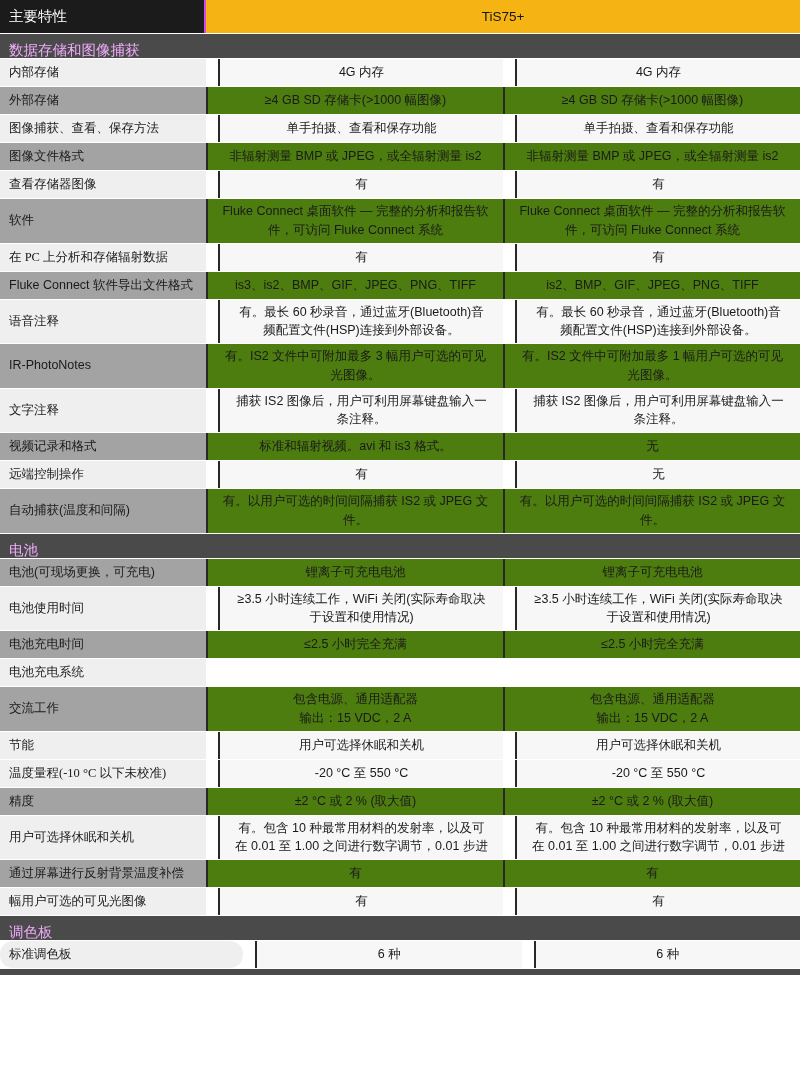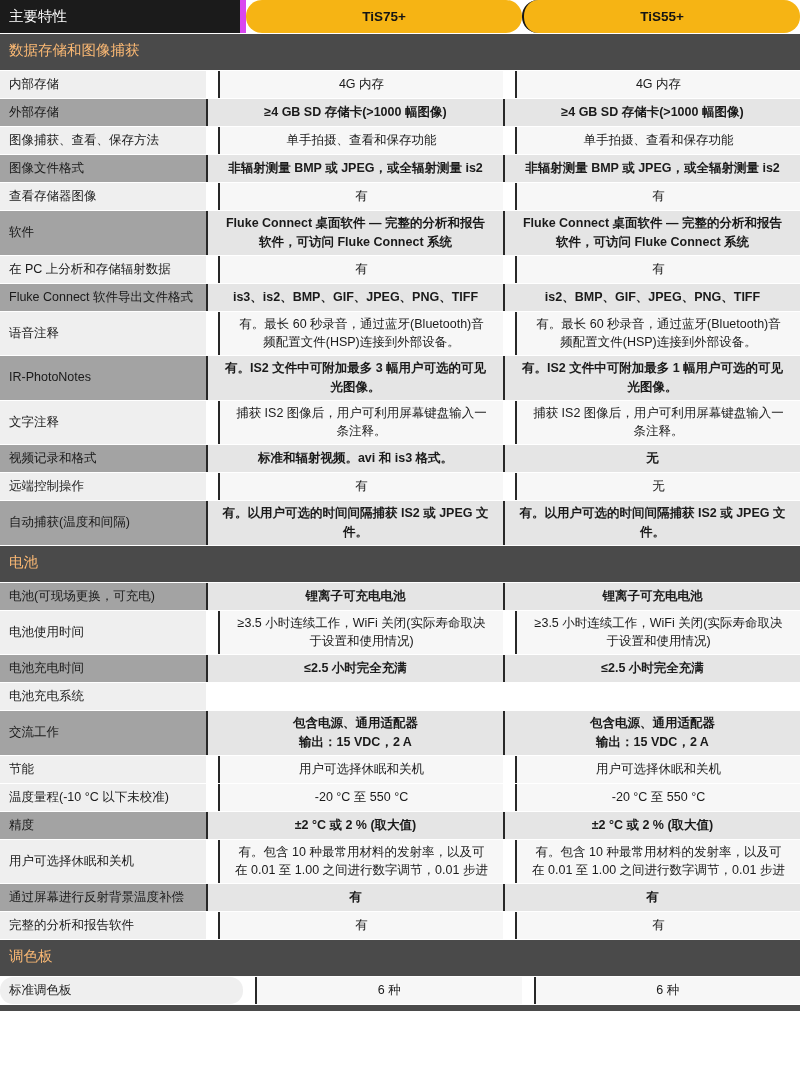--- a/index.html
+++ b/index.html
@@ -1,52 +1,51 @@
 <!DOCTYPE html>
 <html><head>
 <meta charset="utf-8">
 <style>
   html,body{margin:0;padding:0;background:#ffffff;}
   body{font-family:"Liberation Sans","DejaVu Sans",sans-serif;color:#1a1a1a;}
   .spec-table{width:800px;background:#ffffff;}
 
   
   .hdr{display:flex;height:33px;margin-bottom:1px;}
-  .hdr-feature{width:246px;box-sizing:border-box;background:#1b1b1b;color:#ffffff;
-    font-size:14.5px;display:flex;align-items:center;padding-left:9px;border-right:6px solid #d946ef;}
-  .hdr-product{flex:1;background:#f6b414;color:#141414;font-weight:bold;font-size:13.5px;
-    display:flex;align-items:center;justify-content:center;border-radius:16px;}
+  .hdr-feature{width:206px;box-sizing:border-box;background:#1b1b1b;color:#ffffff;
+    font-size:14.5px;display:flex;align-items:center;padding-left:9px;border-right:2px solid #d946ef;}
+  .hdr-product{flex:1;background:#f6b414;color:#141414;font-weight:normal;font-size:13.5px;
+    display:flex;align-items:center;justify-content:center;}
   .hdr-product + .hdr-product{border-left:2px solid #141414;}
 
   
-  .section-bar{background:#4a4a4a;color:#fdba74;font-size:14.5px;height:36px;line-height:32px;
+  .section-bar{background:#4a4a4a;color:#f0abfc;font-size:14.5px;height:24px;line-height:32px;
     padding-left:9px;margin:1px 0;}
 
   
   .row{display:flex;margin-bottom:1px;min-height:27px;}
   .cell{box-sizing:border-box;font-size:12.5px;line-height:1.5;}
   .cell-label{width:206px;display:flex;align-items:center;padding:3px 6px 3px 9px;}
   .cell-value{flex:1;display:flex;align-items:center;justify-content:center;text-align:center;
     padding:3px 14px;border-left:2px solid #282828;white-space:pre-line;}
-  .row.light .cell-label{background:#efefef;}
+  .row.light .cell-label{background:#efefef;font-family:Liberation Serif, serif;}
   .row.light .cell-value{background:#f7f7f7;margin-left:12px;}
   .row.dark .cell-label{background:#a3a3a3;}
-  .row.dark .cell-value{background:#e5e5e5;font-weight:bold;}
+  .row.dark .cell-value{background:#4d7c0f;}
   .row.wide .cell-label{width:243px;border-radius:13px;}
 
   .bottom-strip{height:6px;background:#4a4a4a;margin-top:1px;}
 </style>
 </head>
 <body>
 
 <div class="spec-table">
   <div class="hdr">
     <div class="hdr-feature">主要特性</div>
     <div class="hdr-product">TiS75+</div>
-    <div class="hdr-product">TiS55+</div>
   </div>
   <div id="table-body">
       <div class="section-bar">数据存储和图像捕获</div>
       <div class="row light">
         <div class="cell cell-label">内部存储</div>
         <div class="cell cell-value">4G 内存</div>
         <div class="cell cell-value">4G 内存</div>
       </div>
       <div class="row dark">
         <div class="cell cell-label">外部存储</div>
@@ -158,21 +157,21 @@
         <div class="cell cell-label">用户可选择休眠和关机</div>
         <div class="cell cell-value">有。包含 10 种最常用材料的发射率，以及可在 0.01 至 1.00 之间进行数字调节，0.01 步进</div>
         <div class="cell cell-value">有。包含 10 种最常用材料的发射率，以及可在 0.01 至 1.00 之间进行数字调节，0.01 步进</div>
       </div>
       <div class="row dark">
         <div class="cell cell-label">通过屏幕进行反射背景温度补偿</div>
         <div class="cell cell-value">有</div>
         <div class="cell cell-value">有</div>
       </div>
       <div class="row light">
-        <div class="cell cell-label">完整的分析和报告软件</div>
+        <div class="cell cell-label">幅用户可选的可见光图像</div>
         <div class="cell cell-value">有</div>
         <div class="cell cell-value">有</div>
       </div>
       <div class="section-bar">调色板</div>
       <div class="row light wide">
         <div class="cell cell-label">标准调色板</div>
         <div class="cell cell-value">6 种</div>
         <div class="cell cell-value">6 种</div>
       </div>
     </div>

